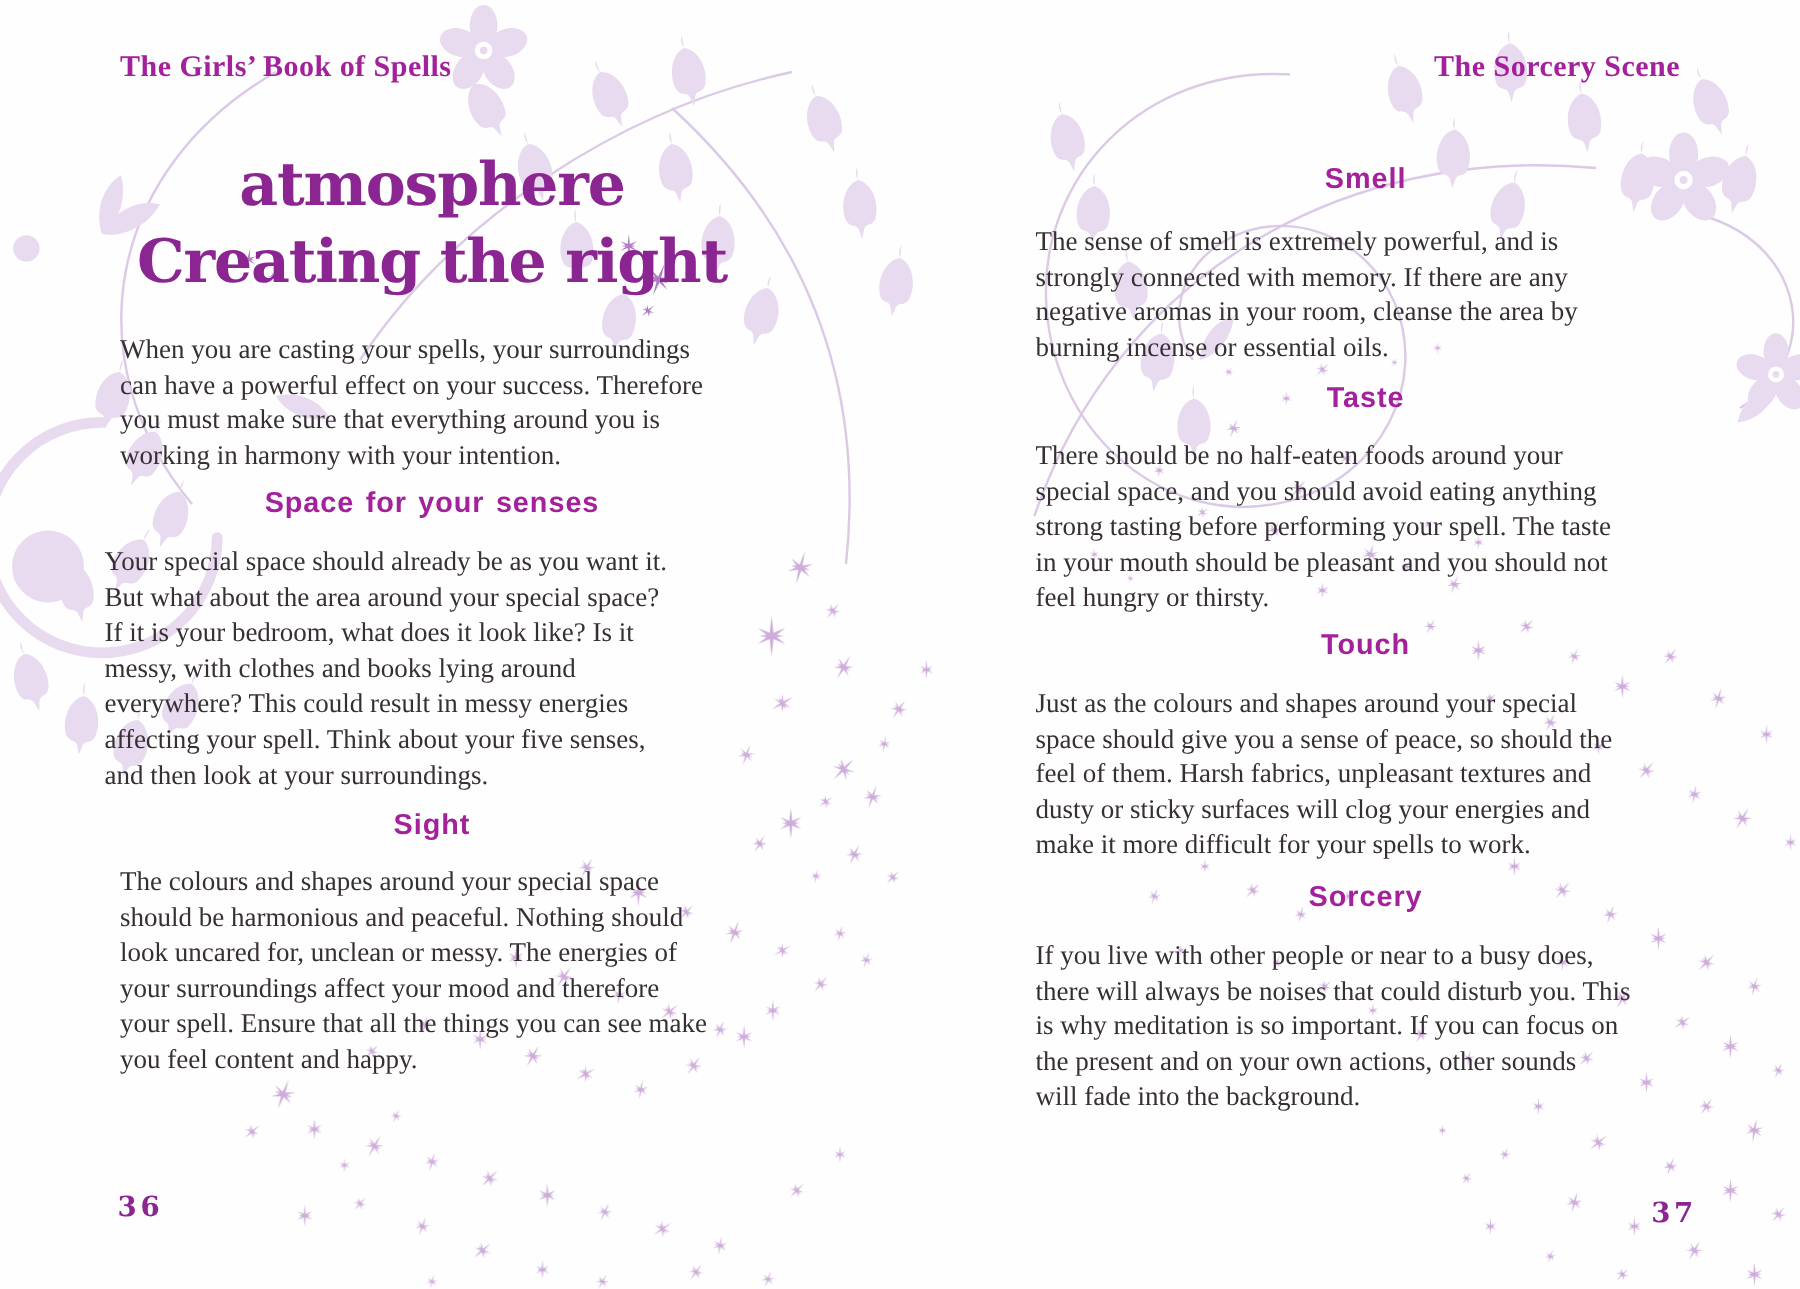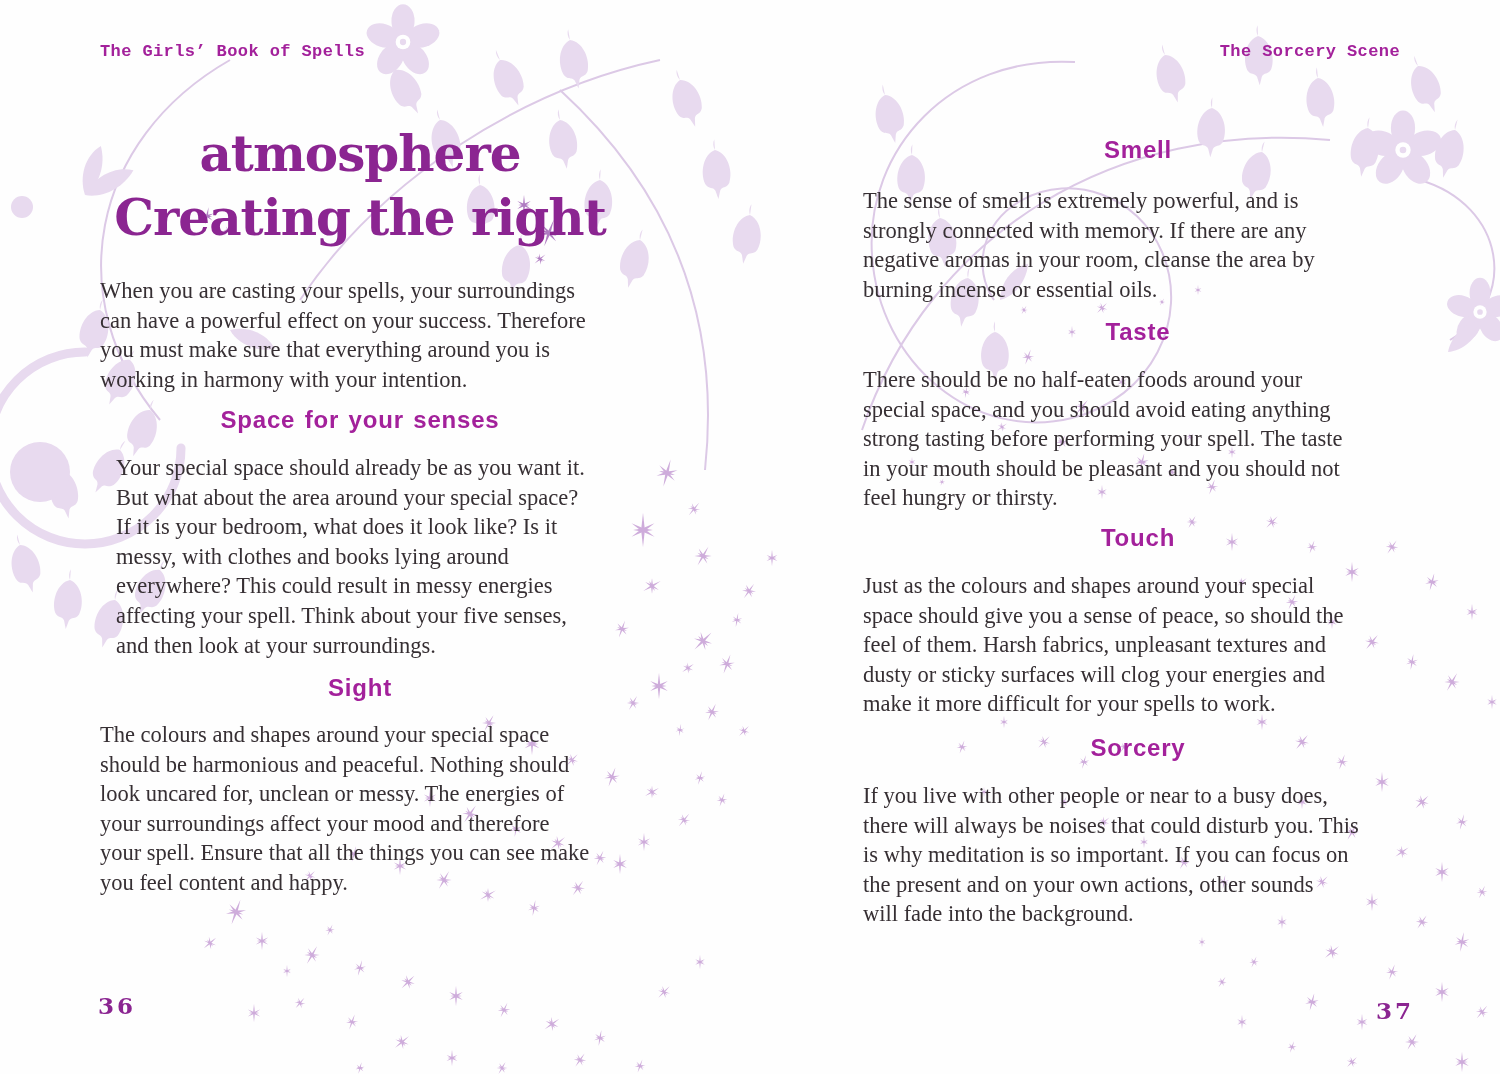--- a/index.html
+++ b/index.html
@@ -13,22 +13,22 @@
   }
   html,body{margin:0;padding:0;}
   body{font-family:"Liberation Serif",serif;background:#fff;}
   .spread{
     position:relative;width:1500px;height:1074px;overflow:hidden;
     background:var(--bg);
   }
   .decor{position:absolute;left:0;top:0;z-index:0;pointer-events:none;}
   .abs{position:absolute;z-index:2;}
   .running-head{
-    font-family:Liberation Mono, monospace;font-weight:bold;
-    font-size:17px;letter-spacing:.4px;color:var(--heading-purple);
+    font-family:Liberation Serif, serif;font-weight:bold;
+    font-size:25px;letter-spacing:.4px;color:var(--heading-purple);
   }
   .book-title{
     text-align:center;color:var(--title-purple);
     font-family:"DejaVu Serif",serif;font-weight:bold;
     font-size:50px;line-height:64px;letter-spacing:-1px;
   }
   .section-heading{
     text-align:center;color:var(--heading-purple);
     font-family:"Liberation Sans",sans-serif;font-weight:bold;
     font-size:24px;letter-spacing:.8px;word-spacing:2px;
@@ -287,21 +287,21 @@
       <div>Creating the right</div>
     </div>
 
     <div class="abs body-para" style="left:100px;top:276px;width:575px;">When you are casting your spells, your surroundings
 can have a powerful effect on your success. Therefore
 you must make sure that everything around you is
 working in harmony with your intention.</div>
 
     <div class="abs section-heading" style="left:40px;top:406px;width:640px;">Space for your senses</div>
 
-    <div class="abs body-para" style="left:116px;top:453px;width:575px;">Your special space should already be as you want it.
+    <div class="abs body-para" style="left:87px;top:453px;width:575px;">Your special space should already be as you want it.
 But what about the area around your special space?
 If it is your bedroom, what does it look like? Is it
 messy, with clothes and books lying around
 everywhere? This could result in messy energies
 affecting your spell. Think about your five senses,
 and then look at your surroundings.</div>
 
     <div class="abs section-heading" style="left:40px;top:674px;width:640px;">Sight</div>
 
     <div class="abs body-para" style="left:100px;top:720px;width:585px;">The colours and shapes around your special space

